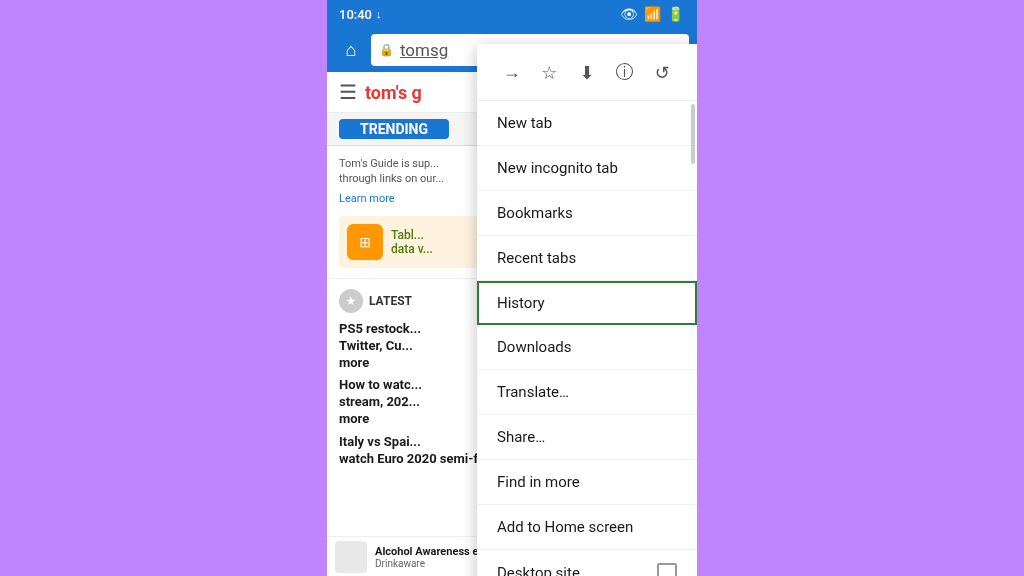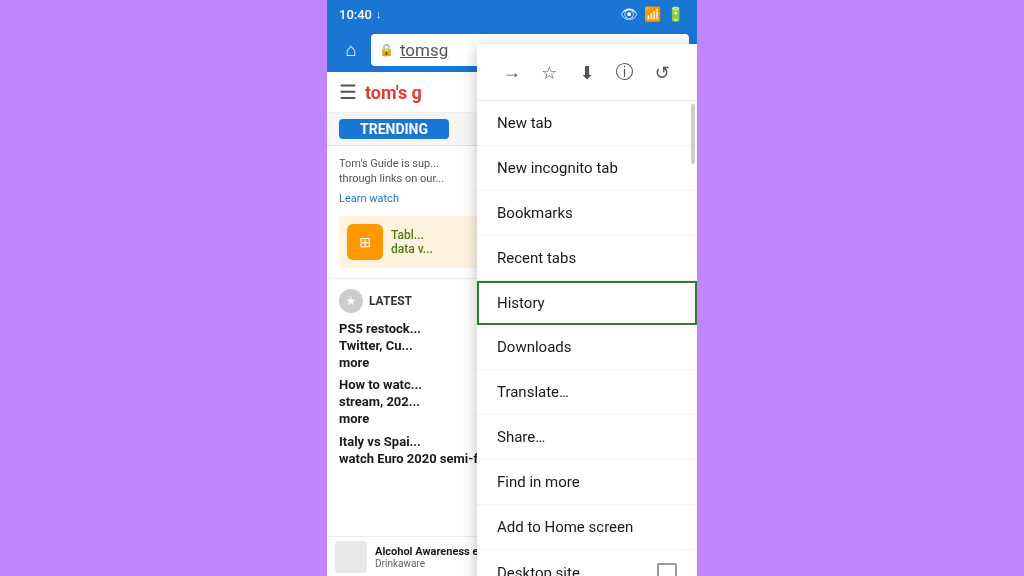--- a/index.html
+++ b/index.html
@@ -385,21 +385,21 @@
     </div>
 
     <div class="trending-bar">
       <span class="trending-badge">TRENDING</span>
     </div>
 
     <div class="content-area">
       <div class="content-text">
         Tom's Guide is sup...<br>through links on our...
       </div>
-      <span class="learn-more">Learn watch</span>
+      <span class="learn-more">Learn more</span>
 
       
       <div class="table-image">
         <div class="table-icon">⊞</div>
         <div class="table-text">Tabl...<br>data v...</div>
       </div>
     </div>
 
     <div class="latest-section">
       <div class="latest-header">

